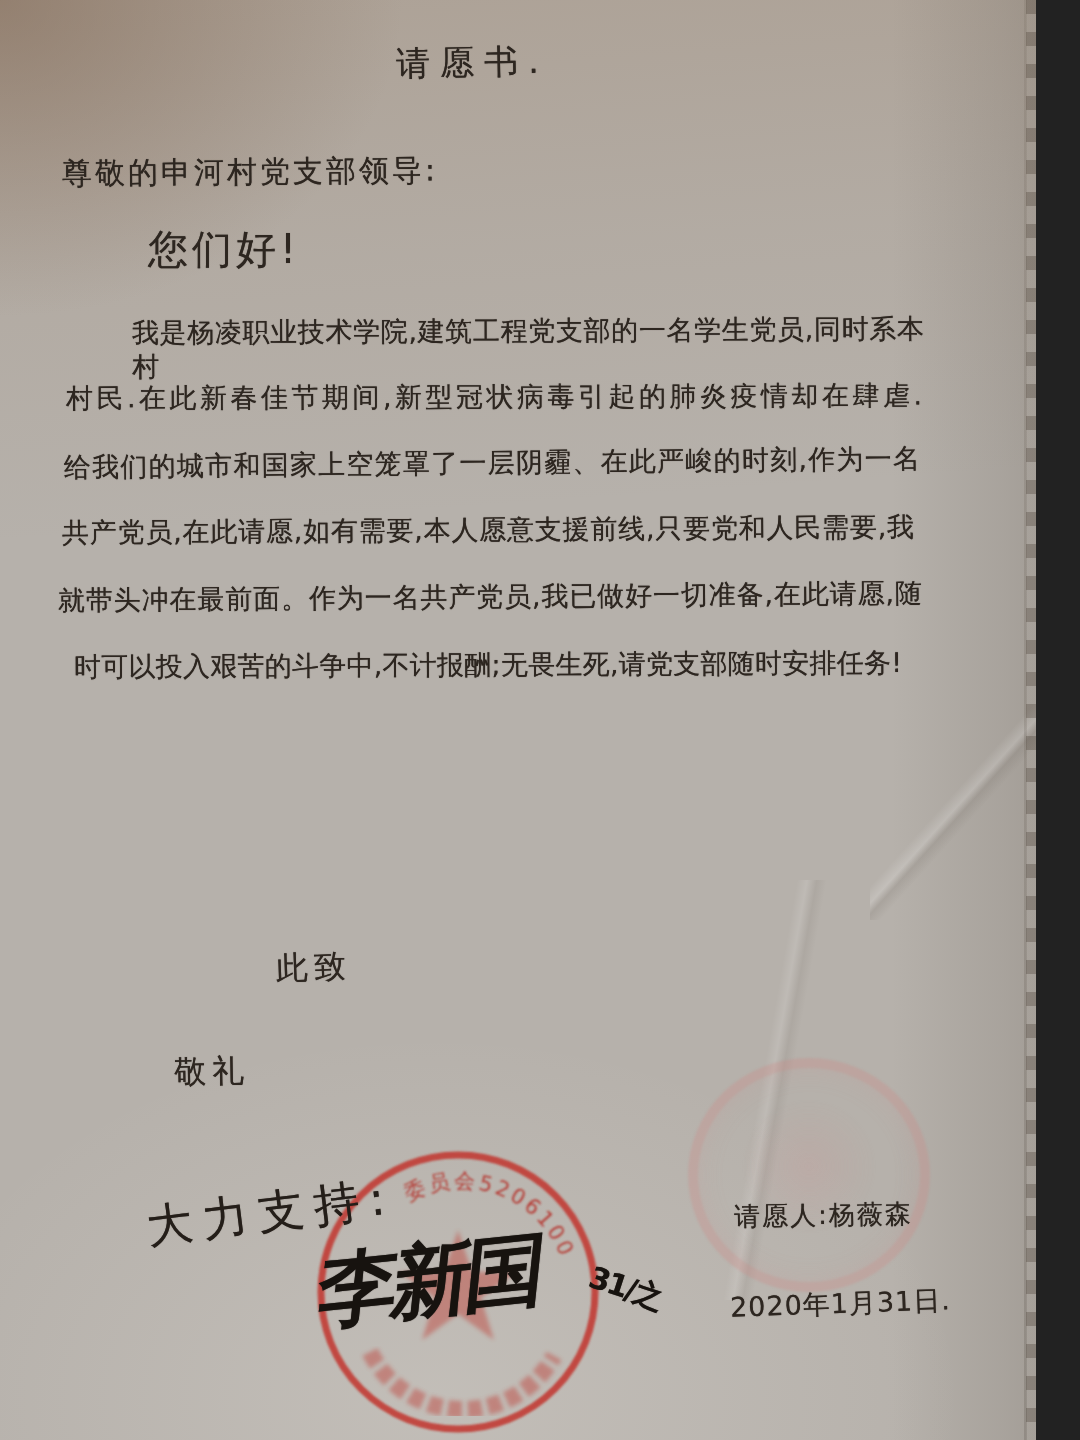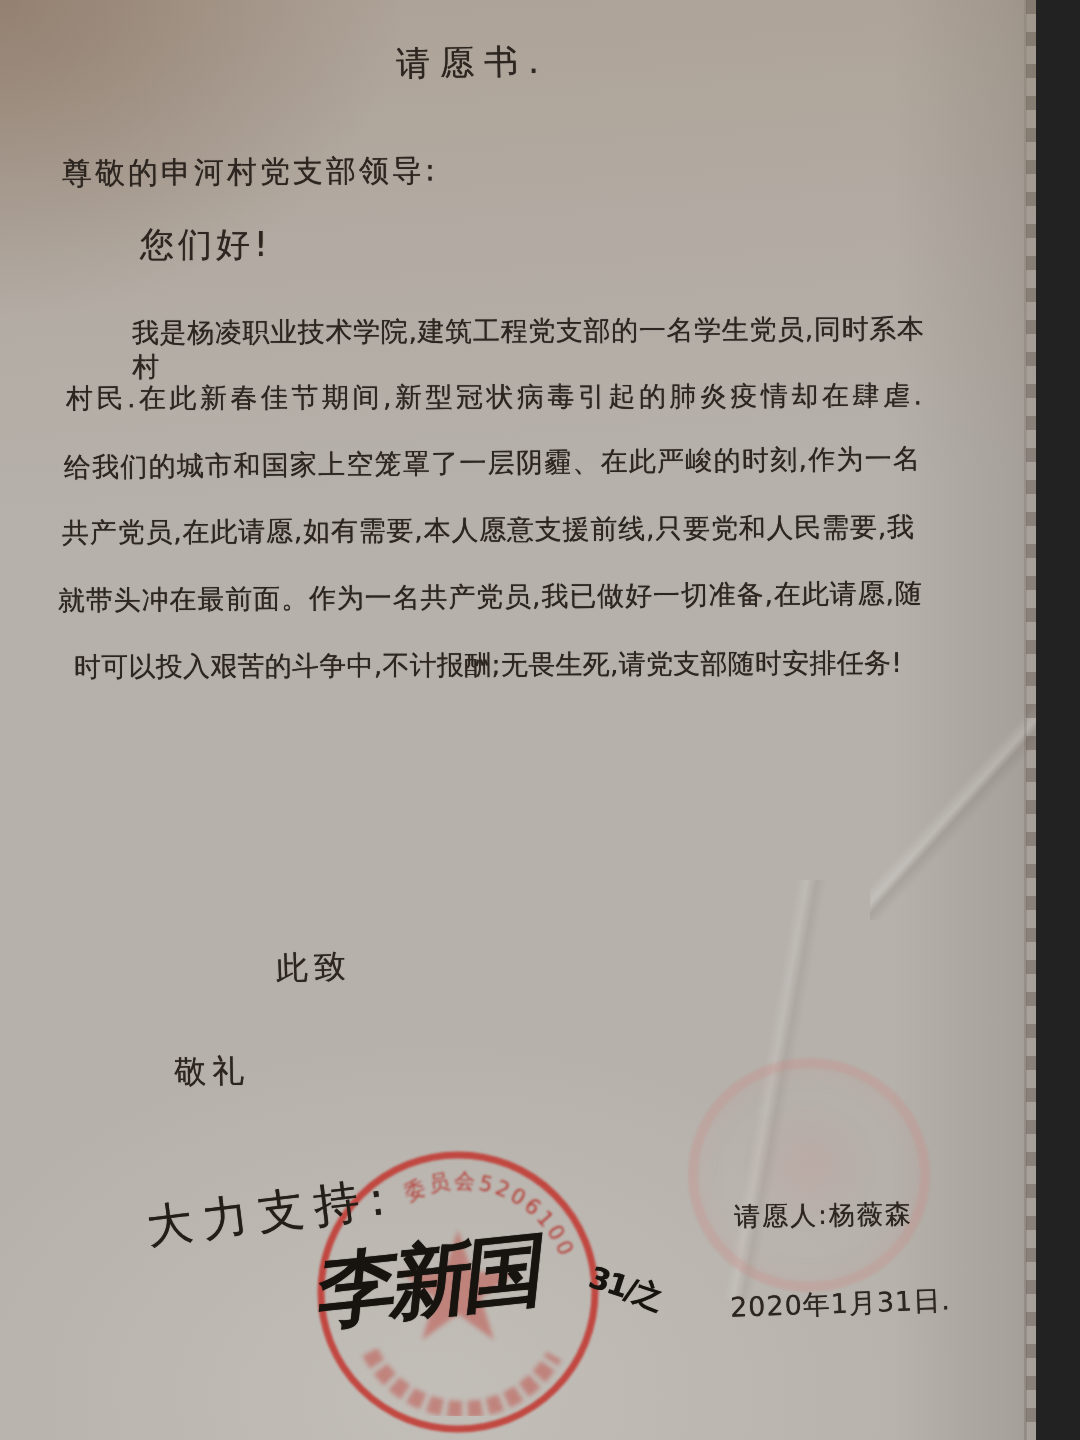--- a/index.html
+++ b/index.html
@@ -44,21 +44,21 @@
 
   .ink{position:absolute;color:#2d2620;white-space:nowrap;z-index:3;
        text-shadow:0 0 .7px rgba(45,38,32,.85);}
   .bodyline{
     white-space:normal;text-align:justify;text-align-last:justify;
     -moz-text-align-last:justify;text-justify:inter-character;
     font-size:27px;line-height:1.25;
   }
   .title{left:396px;top:40px;font-size:34px;letter-spacing:10px;transform:rotate(-1deg);}
   .salutation{left:62px;top:152px;font-size:30px;letter-spacing:3px;transform:rotate(-0.5deg);}
-  .greeting{left:140px;top:222px;font-size:34px;letter-spacing:4px;}
+  .greeting{left:148px;top:222px;font-size:40px;letter-spacing:4px;}
   .l1{left:132px;top:314px;width:792px;transform:rotate(-0.3deg);}
   .l2{left:66px;top:380px;width:856px;transform:rotate(-0.2deg);}
   .l3{left:64px;top:446px;width:856px;transform:rotate(-0.6deg);}
   .l4{left:62px;top:513px;width:852px;transform:rotate(-0.4deg);}
   .l5{left:58px;top:580px;width:864px;transform:rotate(-0.5deg);}
   .l6{left:74px;top:648px;width:828px;transform:rotate(-0.3deg);}
   .cizhi{left:276px;top:946px;font-size:32px;letter-spacing:6px;transform:rotate(-2deg);}
   .jingli{left:174px;top:1050px;font-size:32px;letter-spacing:6px;transform:rotate(-1deg);}
   .support{left:146px;top:1182px;font-size:46px;letter-spacing:10px;transform:rotate(-7deg);color:#241e19;}
   .signature{

